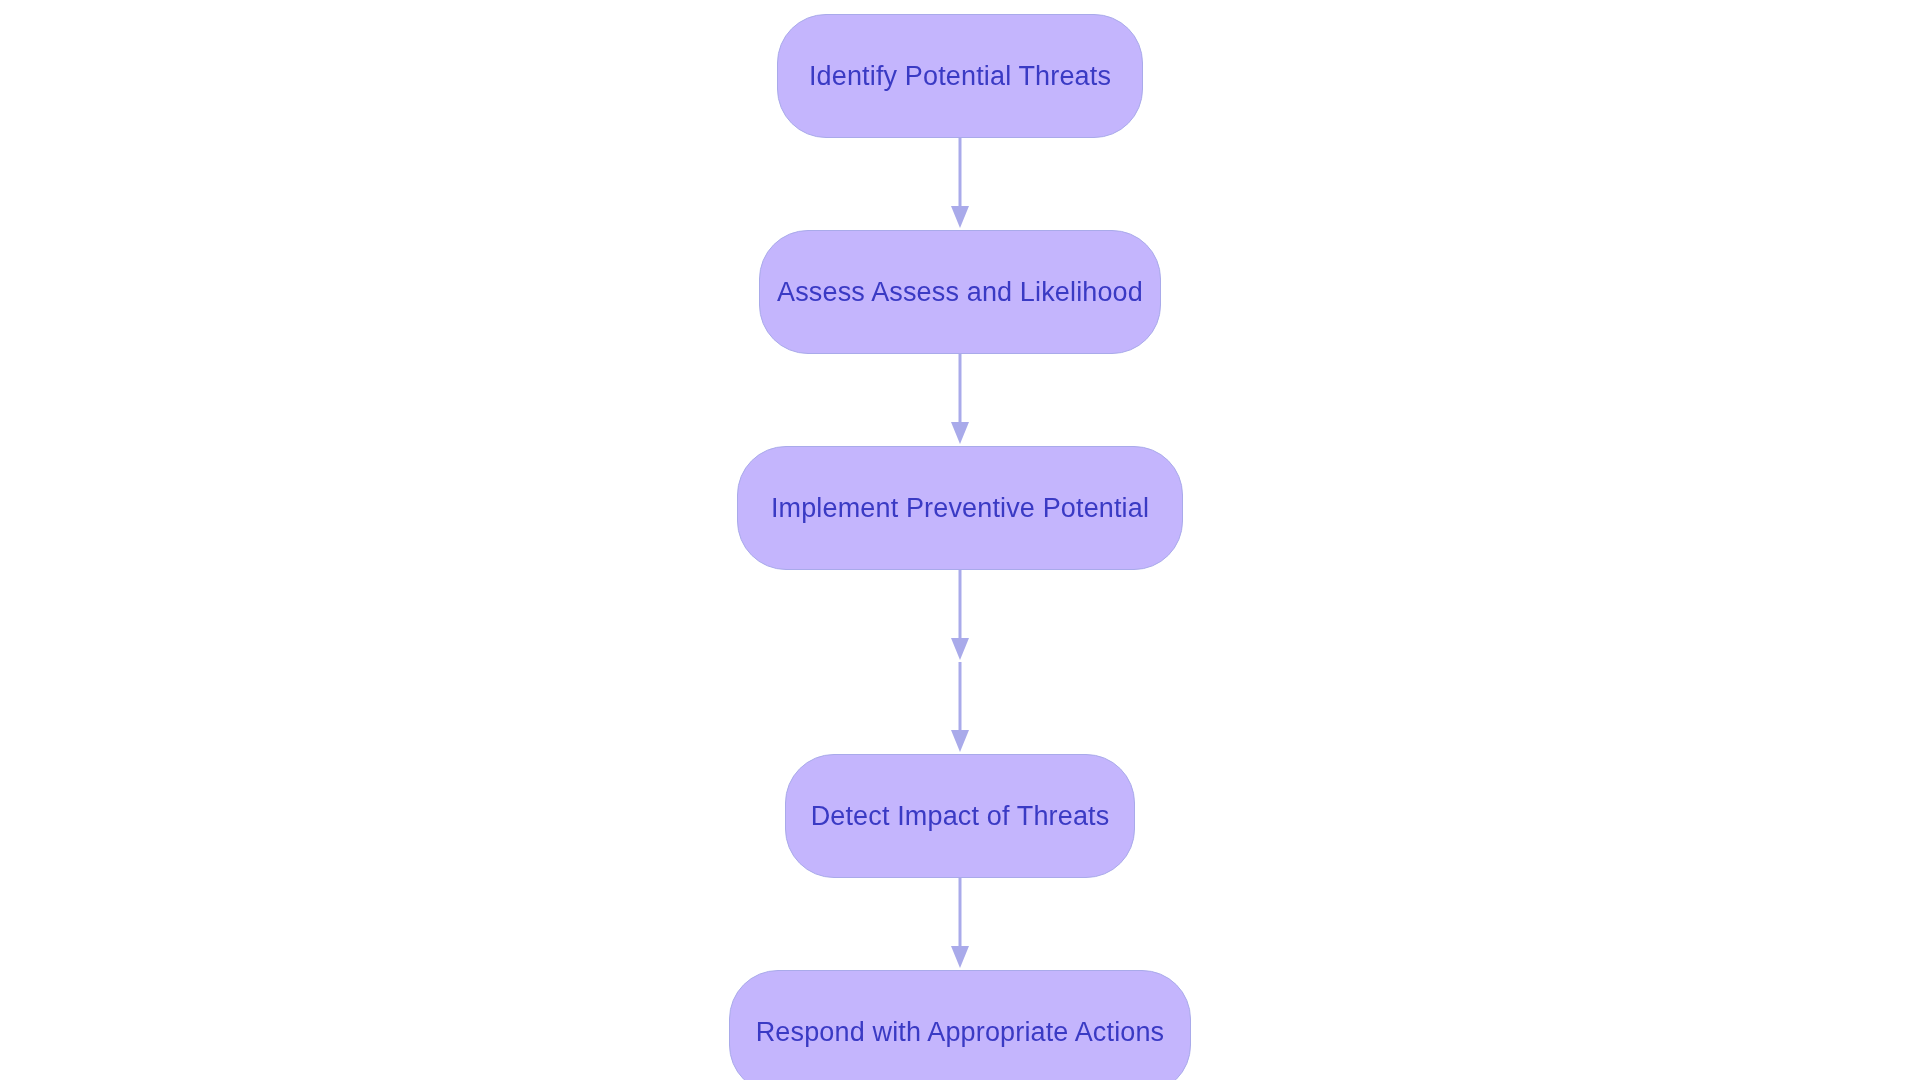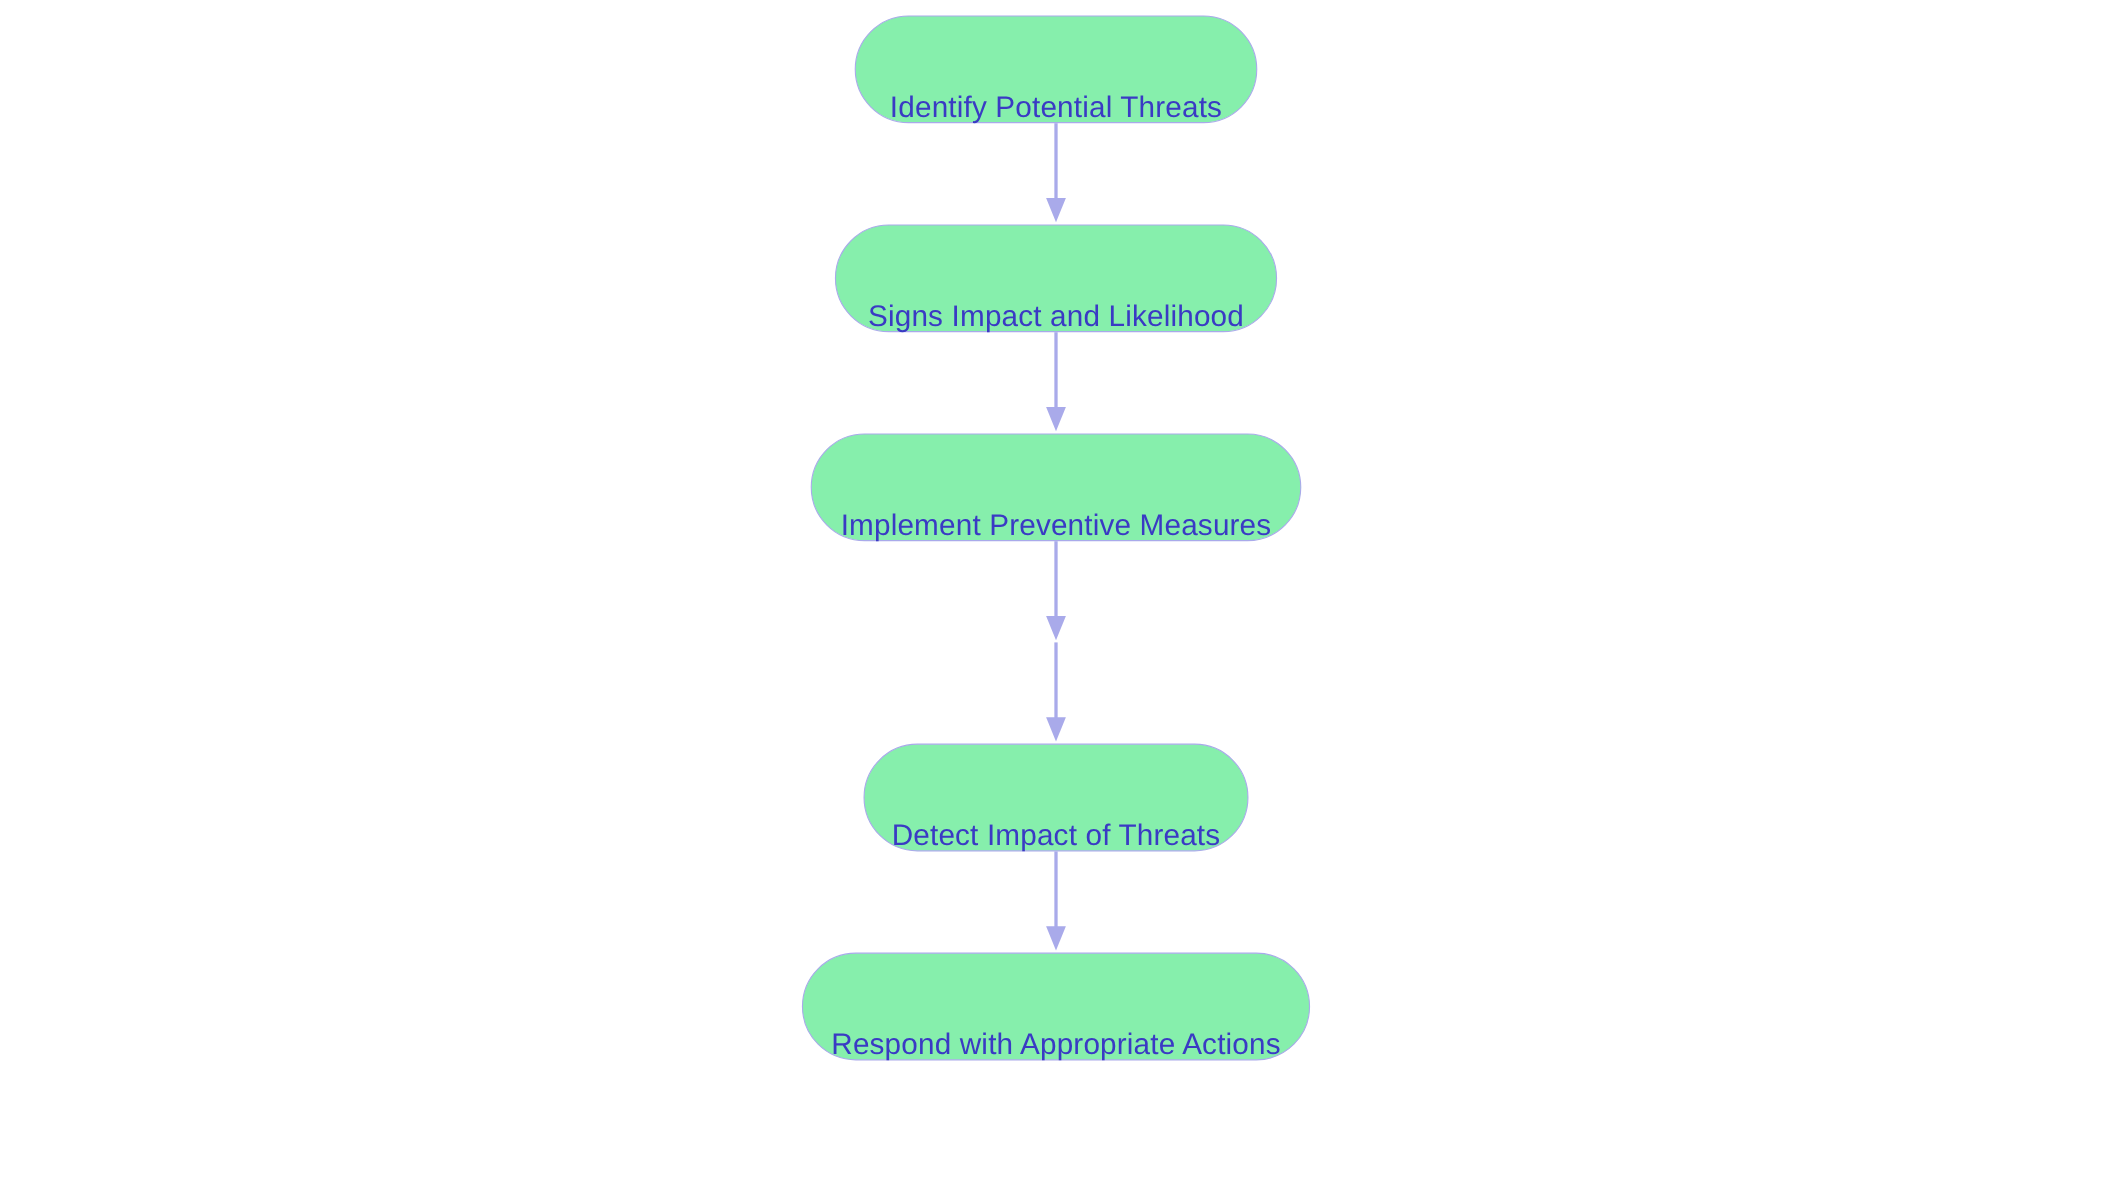--- a/index.html
+++ b/index.html
@@ -30,27 +30,27 @@
     display: flex;
     flex-direction: column;
     align-items: center;
     justify-content: flex-start;
     padding-top: 14px;
     box-sizing: border-box;
   }
 
   .node {
     position: relative;
-    height: 98px;
+    height: 124px;
     box-sizing: border-box;
     border-radius: 49px;
-    background: #86efac;
+    background: #c4b5fd;
     border: 1.5px solid #a9aaea;
     display: flex;
-    align-items: flex-end;
+    align-items: center;
     justify-content: center;
     flex: 0 0 auto;
   }
 
   .node-label {
     color: #3a3ac4;
     font-family: "Liberation Sans", sans-serif;
     font-size: 27px;
     font-weight: 400;
     letter-spacing: 0.15px;
@@ -92,32 +92,32 @@
     </div>
 
     <div class="connector">
       <svg viewBox="0 0 30 92" xmlns="http://www.w3.org/2000/svg" aria-hidden="true">
         <line x1="15" y1="0" x2="15" y2="72" stroke="#a9aaea" stroke-width="3"></line>
         <polygon points="15,90 6,68 24,68" fill="#a9aaea"></polygon>
       </svg>
     </div>
 
     <div class="node w2">
-      <span class="node-label">Signs Impact and Likelihood</span>
+      <span class="node-label">Assess Assess and Likelihood</span>
     </div>
 
     <div class="connector">
       <svg viewBox="0 0 30 92" xmlns="http://www.w3.org/2000/svg" aria-hidden="true">
         <line x1="15" y1="0" x2="15" y2="72" stroke="#a9aaea" stroke-width="3"></line>
         <polygon points="15,90 6,68 24,68" fill="#a9aaea"></polygon>
       </svg>
     </div>
 
     <div class="node w3">
-      <span class="node-label">Implement Preventive Measures</span>
+      <span class="node-label">Implement Preventive Potential</span>
     </div>
 
     <div class="connector">
       <svg viewBox="0 0 30 92" xmlns="http://www.w3.org/2000/svg" aria-hidden="true">
         <line x1="15" y1="0" x2="15" y2="72" stroke="#a9aaea" stroke-width="3"></line>
         <polygon points="15,90 6,68 24,68" fill="#a9aaea"></polygon>
       </svg>
     </div>
 
 

